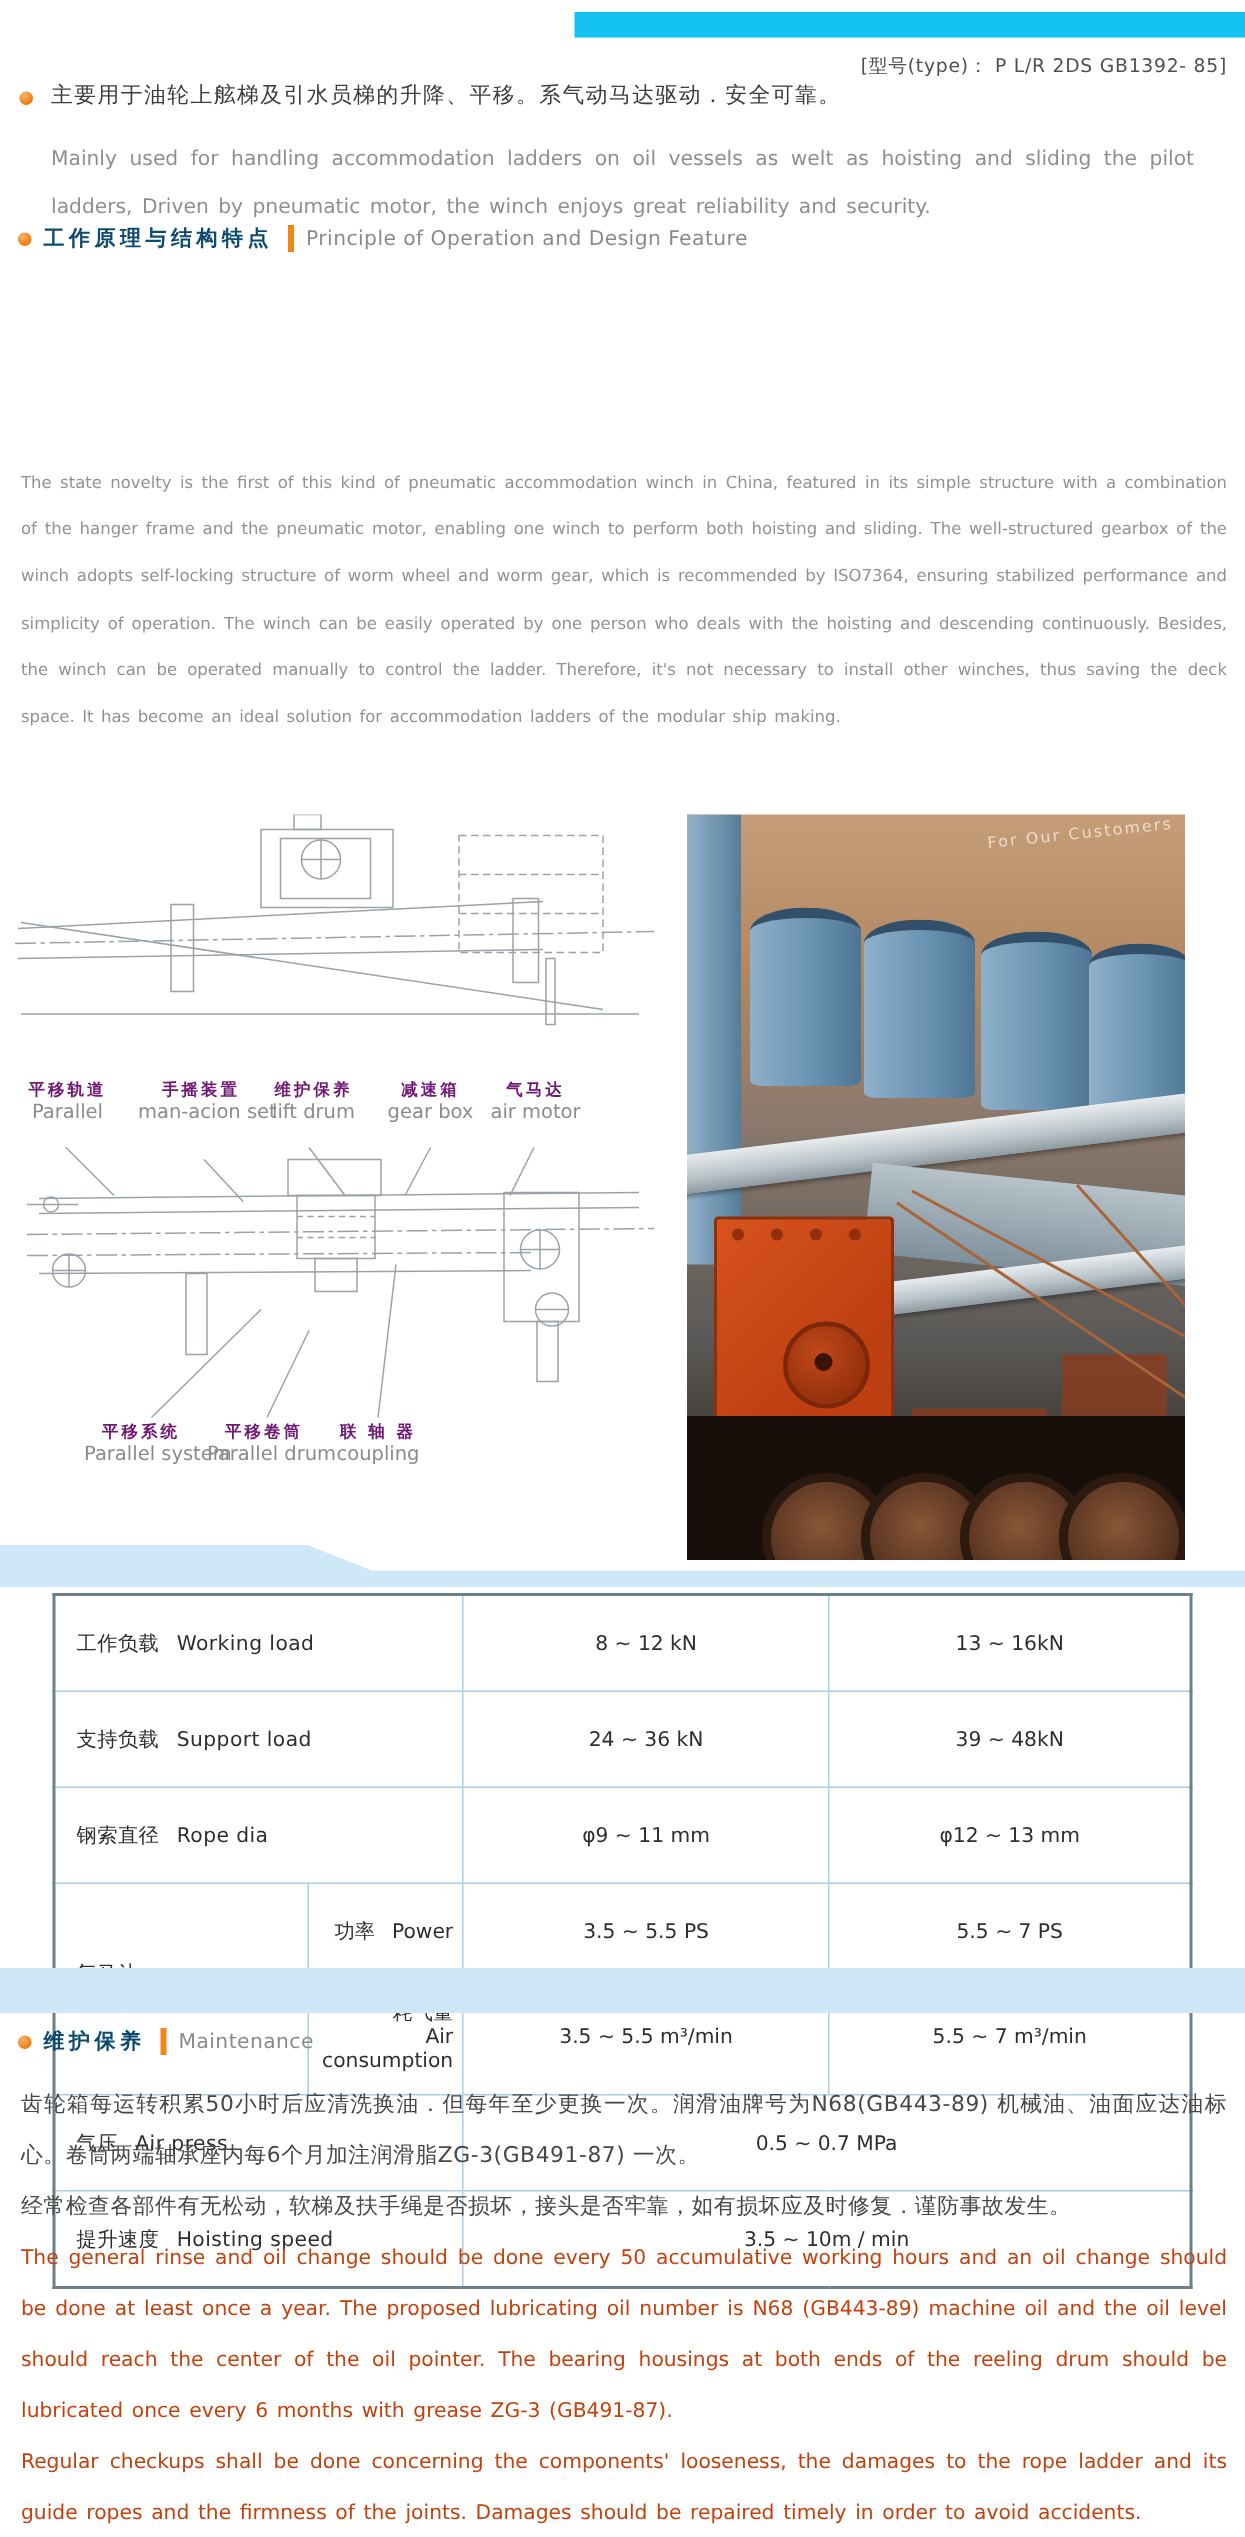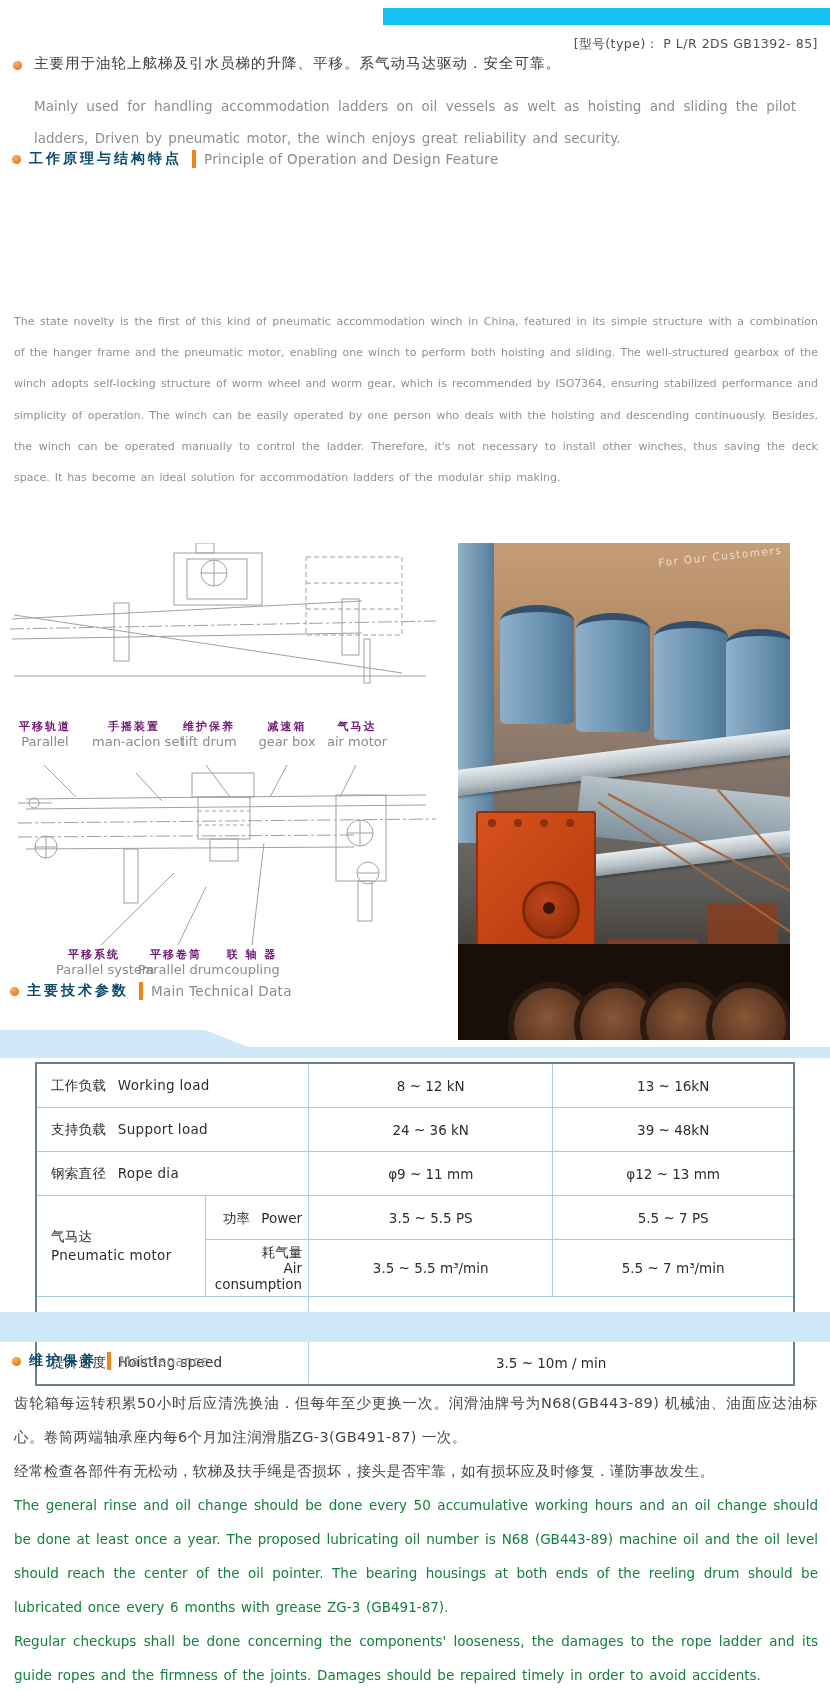--- a/index.html
+++ b/index.html
@@ -59,32 +59,32 @@
   .photo .rust{position:absolute;background:#8a3c1e;opacity:.8;border-radius:2px;}
   .photo .watermark{position:absolute;top:7px;right:8px;transform:rotate(-6deg);
         font-size:10.5px;color:rgba(255,242,230,.75);letter-spacing:1.5px;white-space:nowrap;}
   
   .band-top{position:absolute;left:0;top:1030px;width:830px;height:28px;background:#cfe8f7;
         clip-path:polygon(0 0,205px 0,248px 17px,830px 17px,830px 28px,0 28px);}
   .band-bottom{position:absolute;left:0;top:1312px;width:830px;height:30px;background:#cfe8f7;}
   
   .spec-table{position:absolute;left:35px;top:1062px;width:760px;border-collapse:collapse;
         font-size:13.5px;color:#2e2e2e;}
-  .spec-table td{border:1px solid #a9cde5;height:35px;padding:4px 6px;background:#fff;}
+  .spec-table td{border:1px solid #a9cde5;height:35px;padding:14px 6px;background:#fff;}
   .spec-table{border:2px solid #6b7f8c;}
   .spec-table .lab{text-align:left;padding-left:14px;letter-spacing:.3px;}
   .spec-table .val{text-align:center;}
   .spec-table .sub{text-align:right;line-height:16px;}
   .spec-table .two-line{line-height:19px;}
   .zh-en-gap{display:inline-block;width:7px;}
   
   .maint-body{position:absolute;left:14px;top:1386px;width:804px;}
   .maint-body p{margin:0;text-align:justify;}
   .maint-body .mzh{font-size:14.5px;color:#474747;line-height:34px;letter-spacing:.4px;}
-  .maint-body .men{font-size:13.5px;color:#15803d;line-height:34px;word-spacing:1.5px;}
+  .maint-body .men{font-size:13.5px;color:#c2410c;line-height:34px;word-spacing:1.5px;}
 </style>
 </head>
 <body>
 
 <div class="page">
 
   <div class="accent-bar"></div>
   <div class="type-line">[型号(type)： P  L/R 2DS GB1392- 85]</div>
 
   <span class="dot intro-dot"></span>
@@ -212,26 +212,20 @@
         </div>
     </div>
     <div class="floor"></div>
     <div class="drum" style="left:50px"></div>
     <div class="drum" style="left:116px"></div>
     <div class="drum" style="left:182px"></div>
     <div class="drum" style="left:248px"></div>
     <div class="watermark">For Our Customers</div>
   </div>
 
-  <div class="sec-head head-technical">
-    <span class="dot"></span>
-    <span class="zh">主要技术参数</span>
-    <span class="bar"></span>
-    <span class="en">Main Technical Data</span>
-  </div>
 
   <div class="band-top"></div>
 
   <table class="spec-table">
     <colgroup>
         <col style="width:170px">
         <col style="width:103px">
         <col style="width:245px">
         <col style="width:242px">
       </colgroup>

